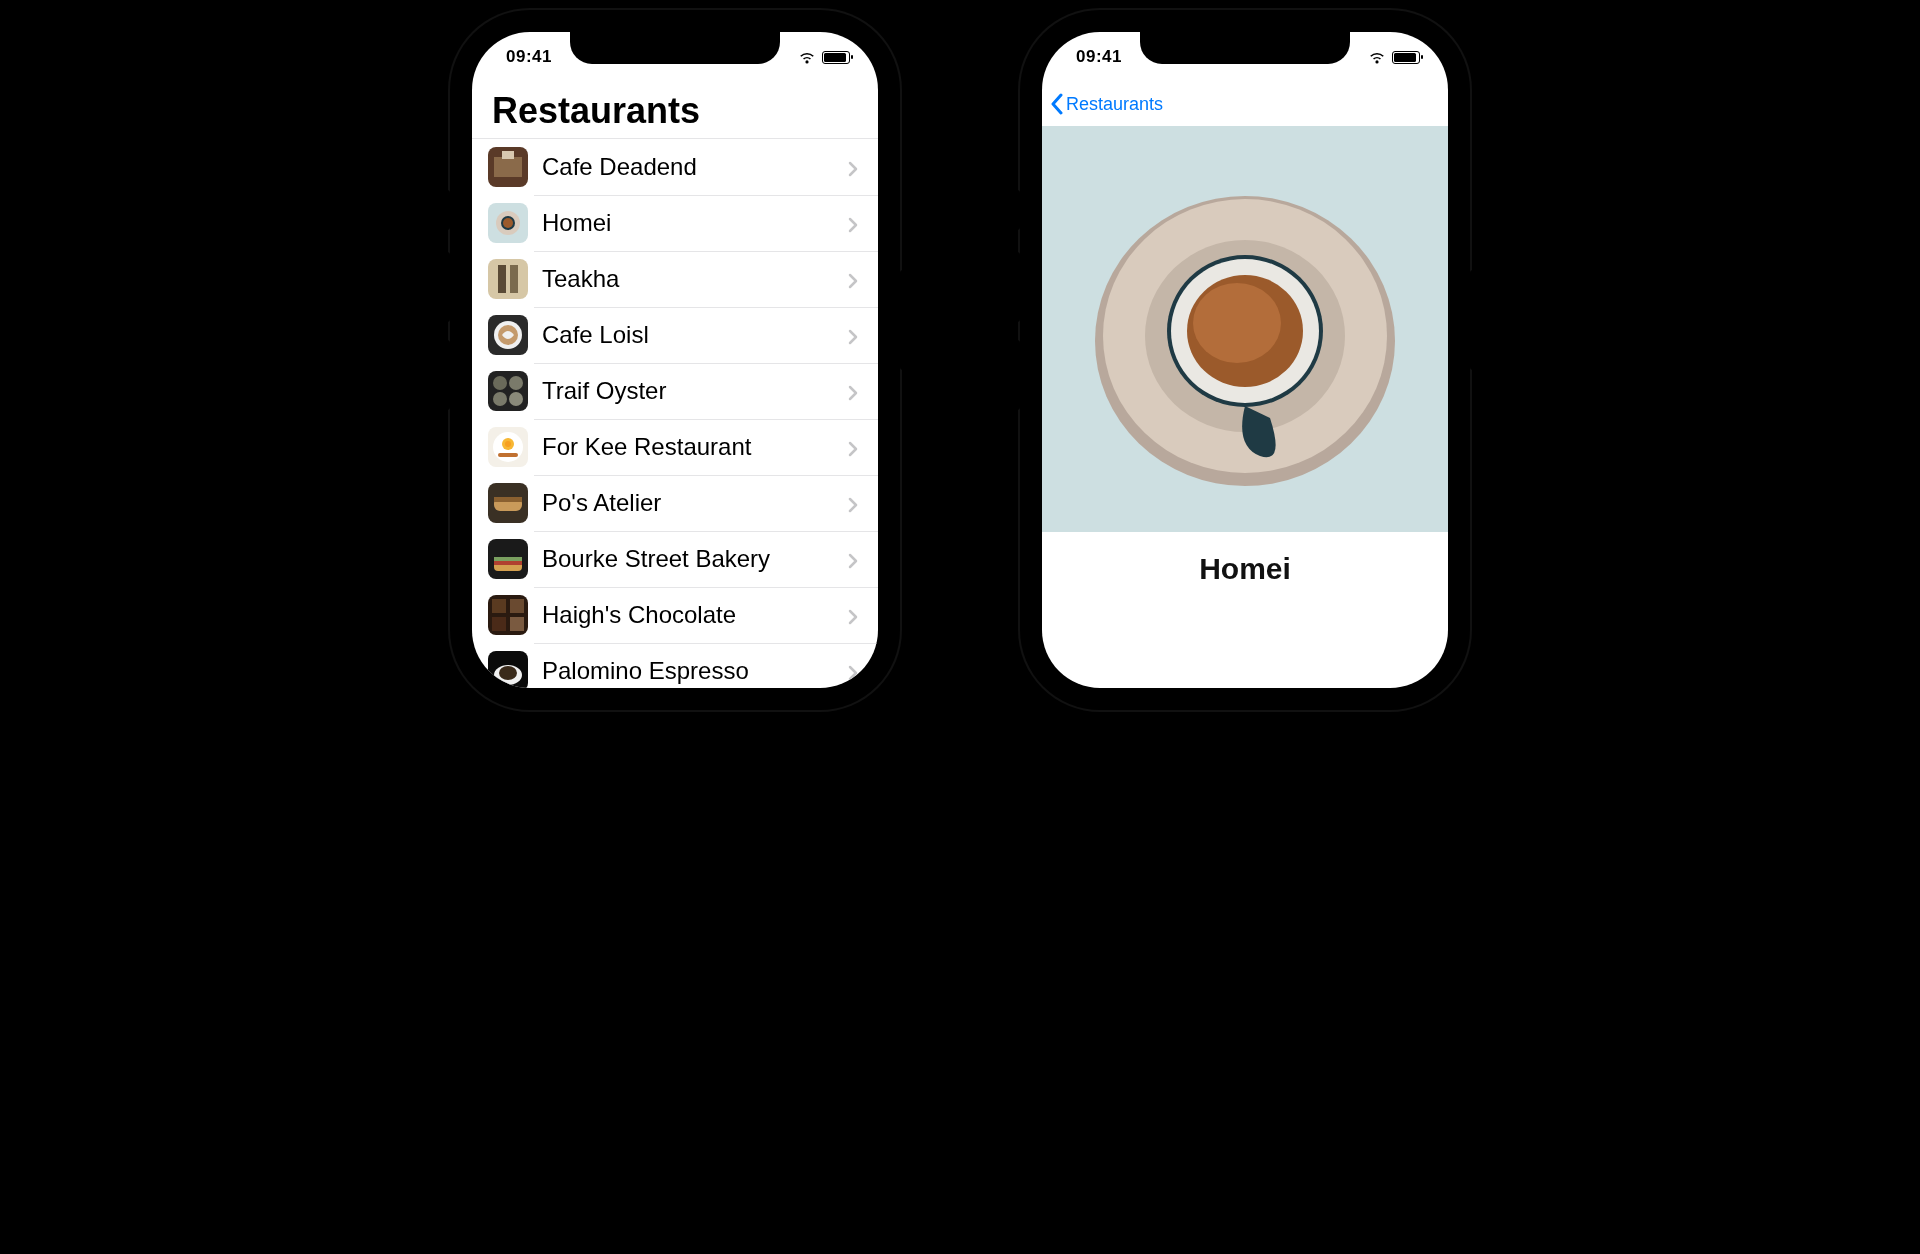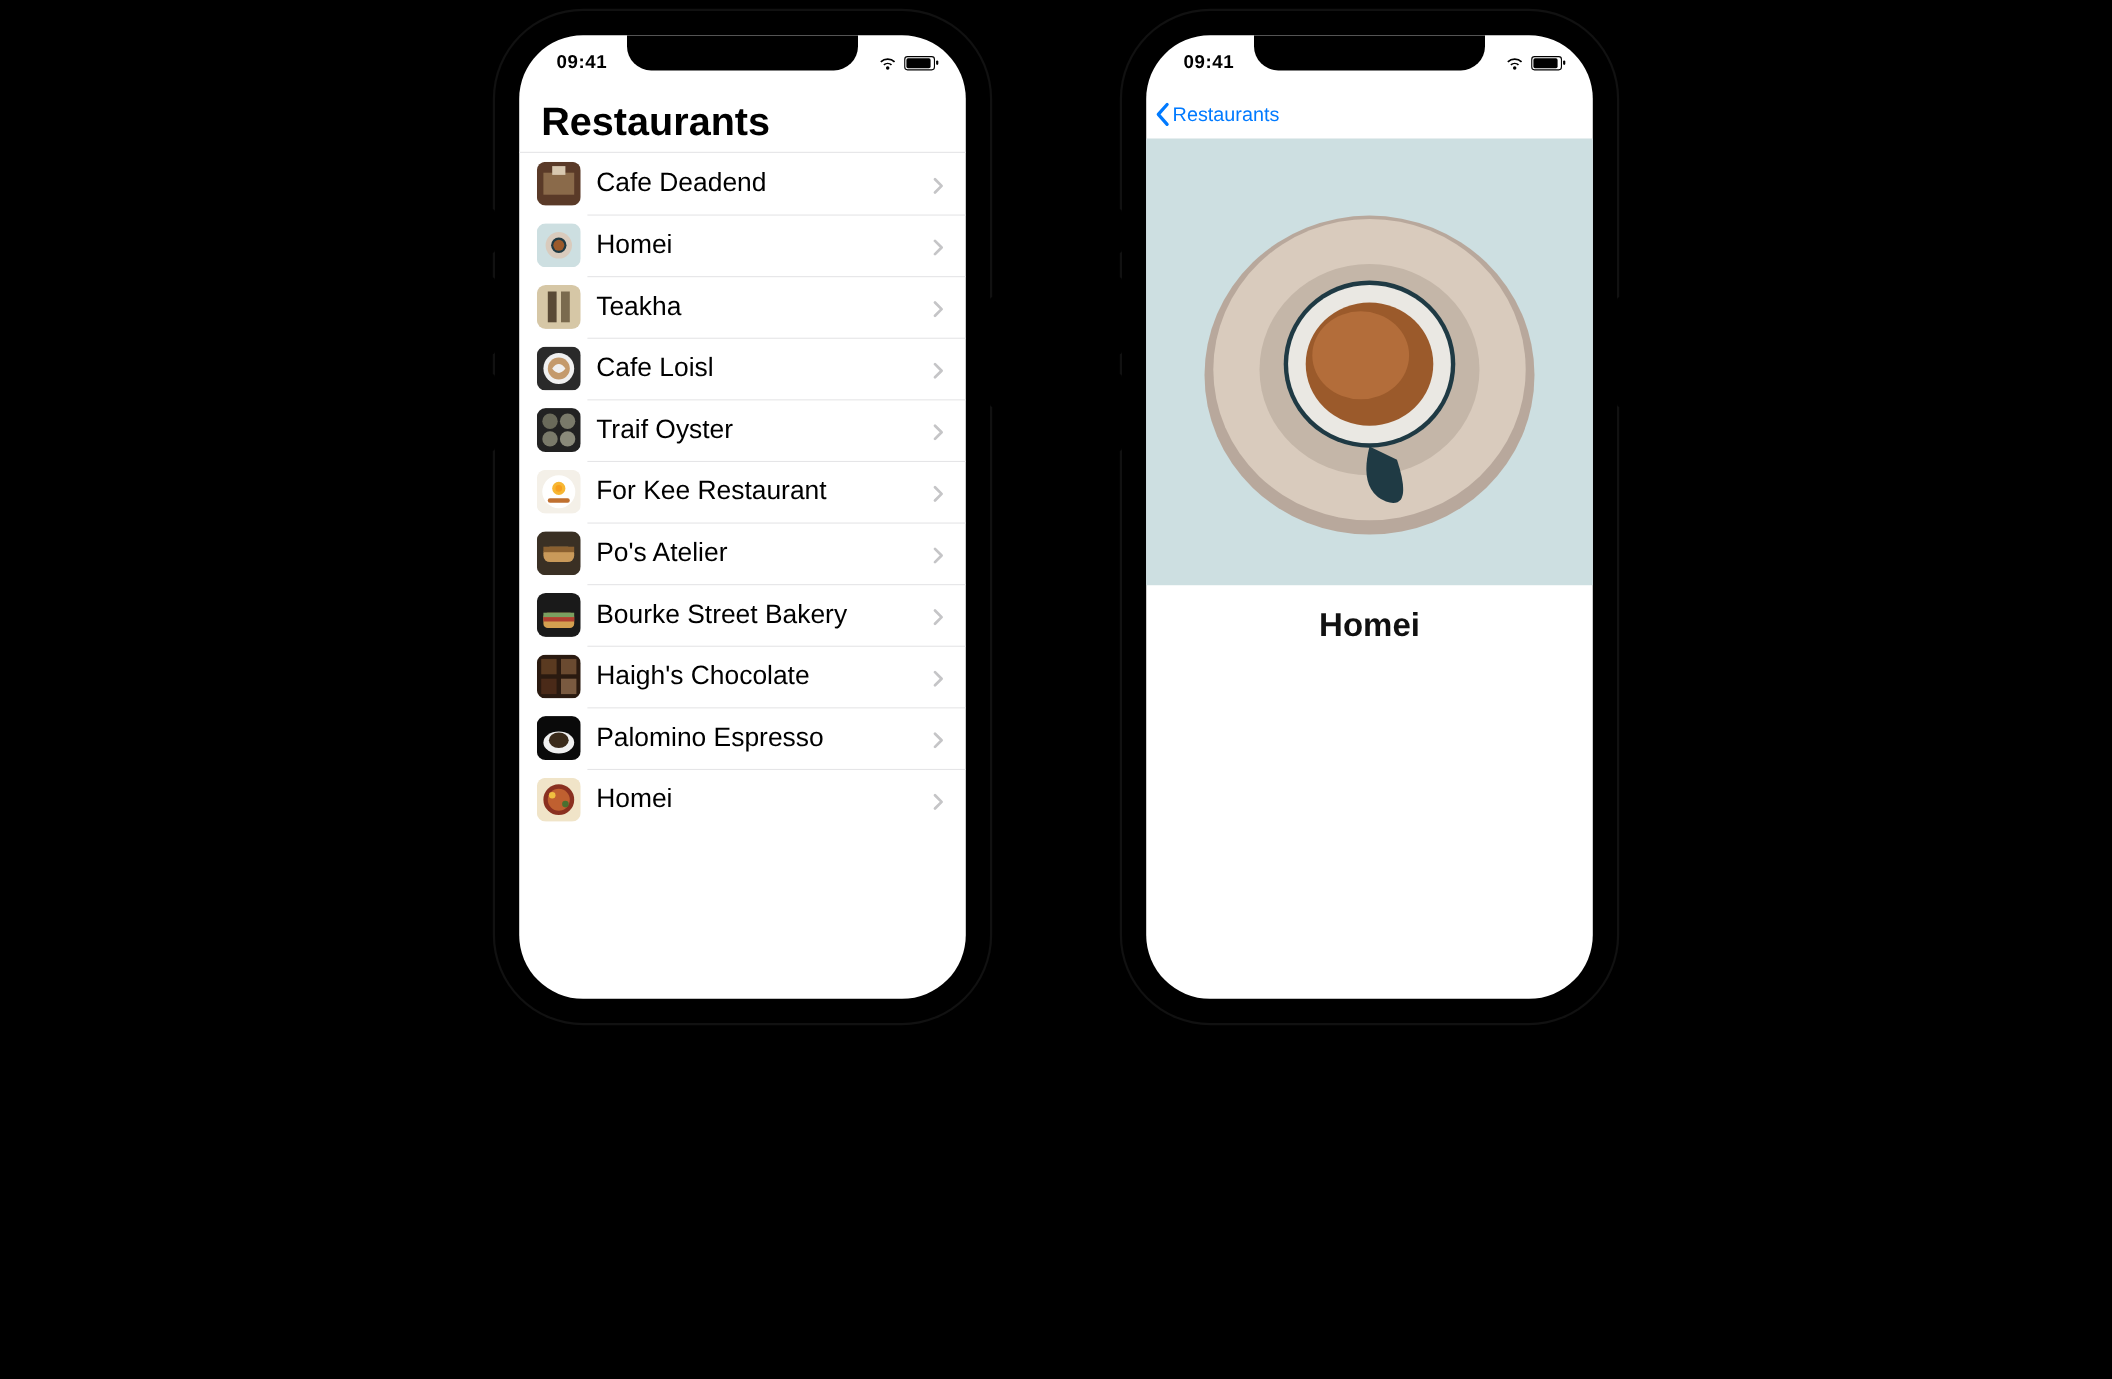--- a/index.html
+++ b/index.html
@@ -21,21 +21,21 @@
     align-items: flex-start;
     gap: 120px;
     padding-top: 10px;
     box-sizing: border-box;
   }
 
   
   .phone {
     position: relative;
     width: 450px;
-    height: 920px;
+    height: 700px;
     background: #000;
     border-radius: 80px;
     padding: 22px;
     box-sizing: border-box;
     box-shadow: 0 0 0 2px #111;
   }
   .screen {
     position: relative;
     width: 100%;
     height: 100%;

